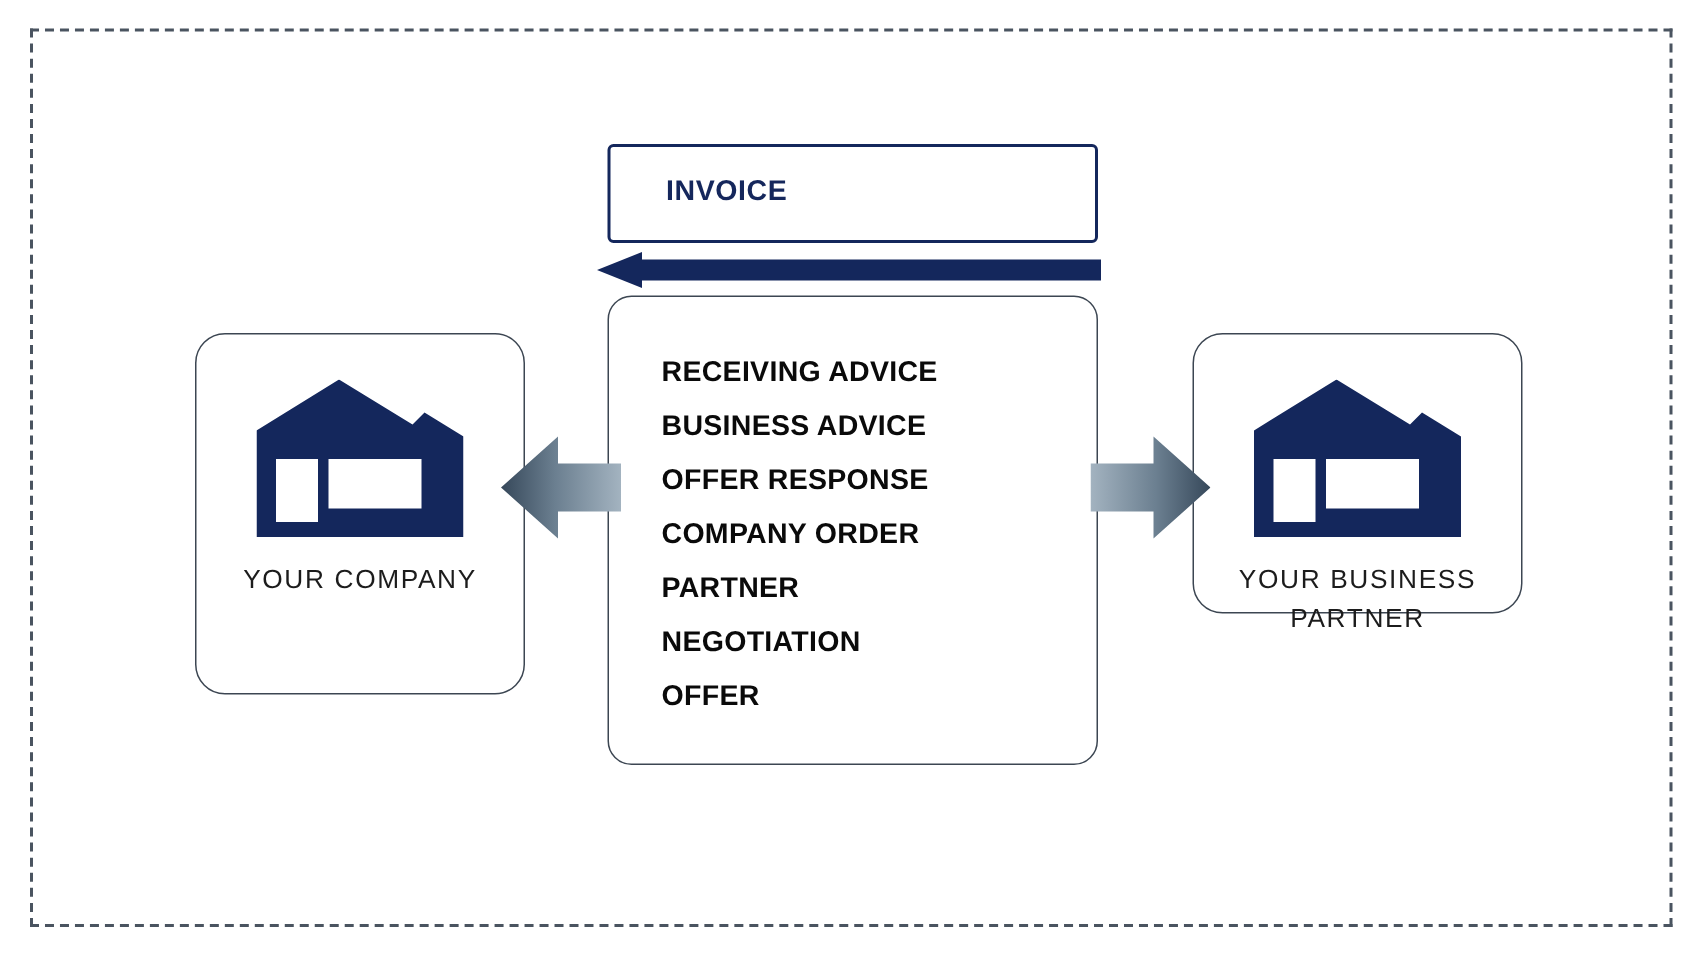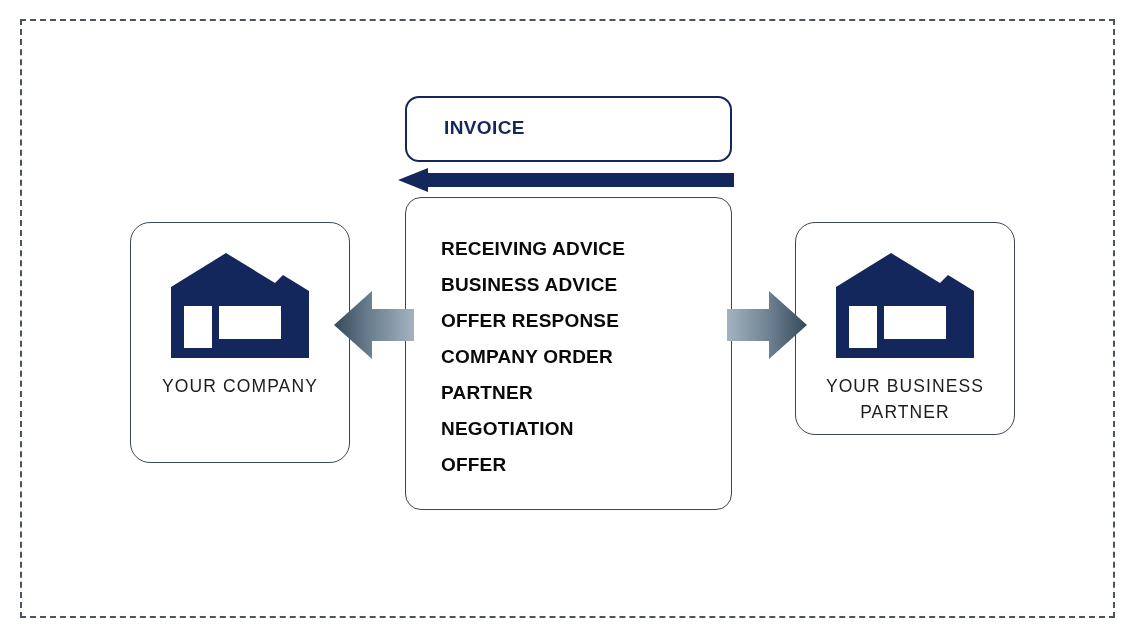--- a/index.html
+++ b/index.html
@@ -31,21 +31,21 @@
   }
 
   
   .invoice-box {
     position: absolute;
     left: 405px;
     top: 96px;
     width: 327px;
     height: 66px;
     border: 2px solid #14275c;
-    border-radius: 14px;
+    border-radius: 4px;
     background: #ffffff;
   }
   .invoice-label {
     position: absolute;
     left: 37px;
     top: 19px;
     font-size: 19px;
     font-weight: bold;
     color: #15275c;
     letter-spacing: 0.4px;
@@ -89,21 +89,21 @@
   }
 
   
   .actor-box {
     position: absolute;
     border: 1.6px solid #3c4652;
     border-radius: 20px;
     background: #ffffff;
   }
   .actor-left  { left: 130px; top: 222px; width: 220px; height: 241px; }
-  .actor-right { left: 795px; top: 222px; width: 220px; height: 213px; }
+  .actor-right { left: 795px; top: 222px; width: 220px; height: 187px; }
 
   .actor-icon {
     position: absolute;
     left: 50%;
     transform: translateX(-50%);
     top: 30px;
     width: 138px;
     height: 105px;
   }
 

